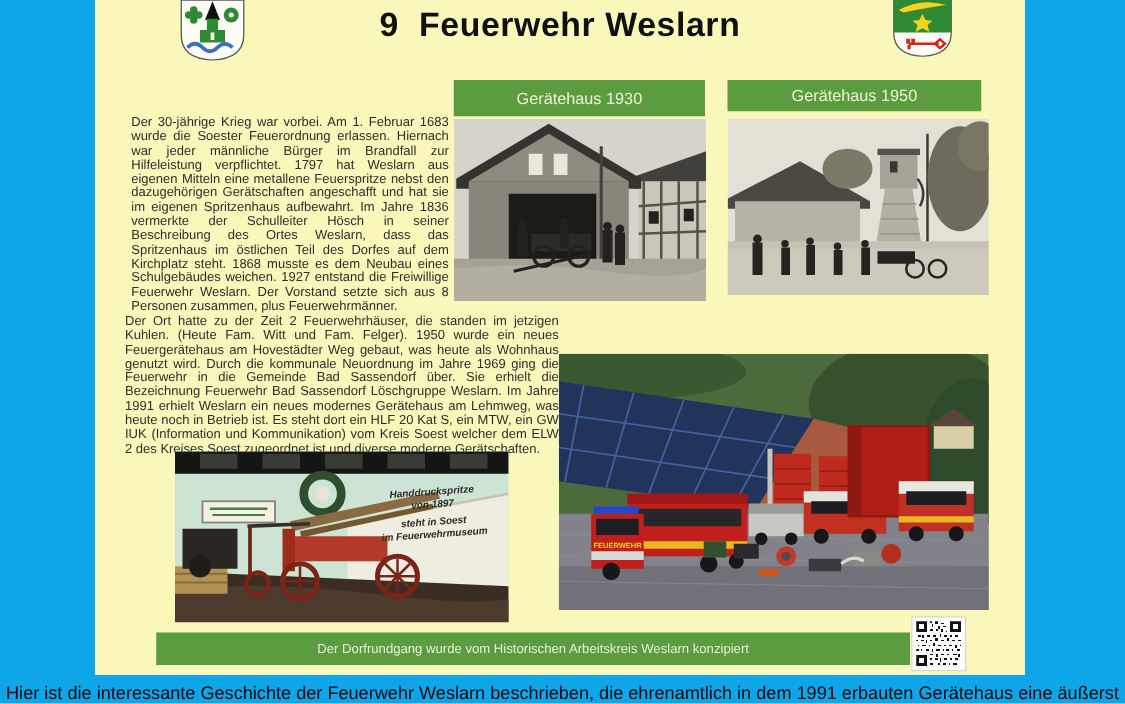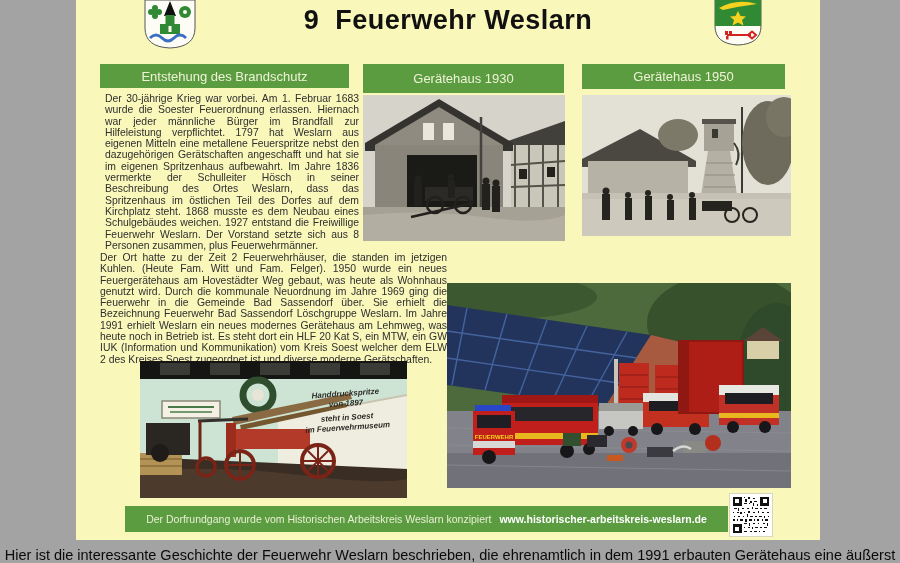--- a/index.html
+++ b/index.html
@@ -1,18 +1,18 @@
 <!DOCTYPE html>
 <html><head>
 <meta charset="utf-8">
 <style>
   * { margin:0; padding:0; box-sizing:border-box; }
   html,body { width:900px; height:563px; background:#ffffff; overflow:hidden;
               font-family:"Liberation Sans", sans-serif; }
-  .stage { position:relative; width:900px; height:563px; background:#a3a3a3; }
+  .stage { position:relative; width:900px; height:563px; background:#0ea5e9; }
 
   .poster { position:absolute; left:76px; top:0; width:744px; height:540px;
             background:#f9f7ba; }
 
   .title { position:absolute; left:0; top:5px; width:744px; text-align:center;
            font-size:27px; font-weight:bold; color:#111; letter-spacing:0.5px;
            white-space:pre; }
 
   .crest { position:absolute; top:0; }
   .crest-left  { left:66px;  width:56px; height:50px; }
@@ -101,21 +101,20 @@
           <path d="M35 35 l4 -3.5 l4 3.5 l-4 3.5 Z"></path>
         </g>
         <g fill="#d42420">
           <rect x="12" y="31" width="3" height="4"></rect>
           <rect x="16" y="31" width="3" height="4"></rect>
           <rect x="13" y="36" width="2.5" height="3.5"></rect>
         </g>
       </svg>
     </div>
 
-    <div class="green-bar hdr-history">Entstehung des Brandschutz</div>
     <div class="green-bar hdr-1930">Gerätehaus 1930</div>
     <div class="green-bar hdr-1950">Gerätehaus 1950</div>
 
     <div class="bodytext para1">Der 30-jährige Krieg war vorbei.  Am 1. Februar 1683 wurde die Soester Feuerordnung erlassen. Hiernach war jeder männliche Bürger im Brandfall zur Hilfeleistung verpflichtet.  1797 hat Weslarn aus eigenen Mitteln eine metallene Feuerspritze nebst den dazugehörigen Gerätschaften angeschafft und hat sie im eigenen Spritzenhaus aufbewahrt.  Im Jahre 1836 vermerkte der Schulleiter Hösch in seiner Beschreibung des Ortes Weslarn, dass das Spritzenhaus im östlichen Teil des Dorfes auf dem Kirchplatz steht. 1868 musste es dem Neubau eines Schulgebäudes weichen. 1927 entstand die Freiwillige Feuerwehr Weslarn. Der Vorstand setzte sich aus 8 Personen zusammen, plus Feuerwehrmänner.</div>
     <div class="bodytext para2">Der Ort hatte zu der Zeit 2 Feuerwehrhäuser, die standen im jetzigen Kuhlen. (Heute Fam. Witt und Fam. Felger). 1950 wurde ein neues Feuergerätehaus am Hovestädter Weg gebaut, was heute als Wohnhaus genutzt wird. Durch die kommunale Neuordnung im Jahre 1969 ging die Feuerwehr in die Gemeinde Bad Sassendorf über. Sie erhielt die Bezeichnung Feuerwehr Bad Sassendorf Löschgruppe Weslarn. Im Jahre 1991 erhielt Weslarn ein neues modernes Gerätehaus am Lehmweg, was heute noch in Betrieb ist. Es steht dort ein HLF 20 Kat S, ein MTW, ein GW IUK (Information und Kommunikation) vom Kreis Soest welcher dem ELW 2 des Kreises Soest zugeordnet ist und diverse moderne Gerätschaften.</div>
 
     <div class="photo ph-1930">
       <svg viewBox="0 0 202 146" preserveAspectRatio="none">
         <rect width="202" height="146" fill="#d6d4ca"></rect>
 
@@ -358,21 +357,20 @@
         <div>Handdruckspritze</div>
         <div>von 1897</div>
         <div class="gap"></div>
         <div>steht in Soest</div>
         <div>im Feuerwehrmuseum</div>
       </div>
     </div>
 
     <div class="footer-bar">
       <span class="footer-text">Der Dorfrundgang wurde vom Historischen Arbeitskreis Weslarn konzipiert</span>
-      <span class="footer-link">www.historischer-arbeitskreis-weslarn.de</span>
     </div>
 
     <div class="qr-box">
       <svg viewBox="0 0 29 29" shape-rendering="crispEdges">
         <rect width="29" height="29" fill="#fff"></rect>
         <g fill="#111">
           <path d="M0 0h7v7h-7z M2 2v3h3v-3z" fill-rule="evenodd"></path>
           <path d="M22 0h7v7h-7z M24 2v3h3v-3z" fill-rule="evenodd"></path>
           <path d="M0 22h7v7h-7z M2 24v3h3v-3z" fill-rule="evenodd"></path>
           <path d="M9 0h1v1h-1z M12 0h2v2h-2z M16 1h2v1h-2z M10 2h1v2h-1z M14 3h1v2h-1z M17 3h2v1h-2z M9 5h2v1h-2z M13 5h1v1h-1z M16 5h1v2h-1z M19 6h1v1h-1z M1 9h2v1h-2z M4 9h1v2h-1z M7 9h2v1h-2z M11 9h2v1h-2z M15 8h1v2h-1z M18 9h2v1h-2z M22 9h1v1h-1z M25 9h2v1h-2z M0 12h1v1h-1z M3 12h2v1h-2z M6 12h1v2h-1z M9 12h1v1h-1z M12 11h2v2h-2z M16 12h2v1h-2z M20 11h1v2h-1z M23 12h2v1h-2z M27 12h2v1h-2z M1 15h1v1h-1z M4 15h2v1h-2z M8 15h1v1h-1z M11 14h1v2h-1z M14 15h2v1h-2z M18 15h1v1h-1z M21 15h2v1h-2z M25 15h1v2h-1z M28 15h1v1h-1z M0 18h2v1h-2z M3 18h1v1h-1z M6 18h2v1h-2z M10 18h1v2h-1z M13 18h2v1h-2z M17 18h1v1h-1z M19 18h2v1h-2z M23 18h1v1h-1z M26 18h2v1h-2z M9 21h2v1h-2z M13 21h1v2h-1z M16 21h2v1h-2z M20 21h1v1h-1z M24 21h2v1h-2z M27 21h1v2h-1z M9 24h1v1h-1z M12 24h2v1h-2z M15 24h1v2h-1z M18 24h2v1h-2z M22 24h1v1h-1z M25 24h2v1h-2z M9 27h2v1h-2z M14 27h1v1h-1z M17 27h2v1h-2z M21 27h1v1h-1z M24 27h2v1h-2z"></path>

